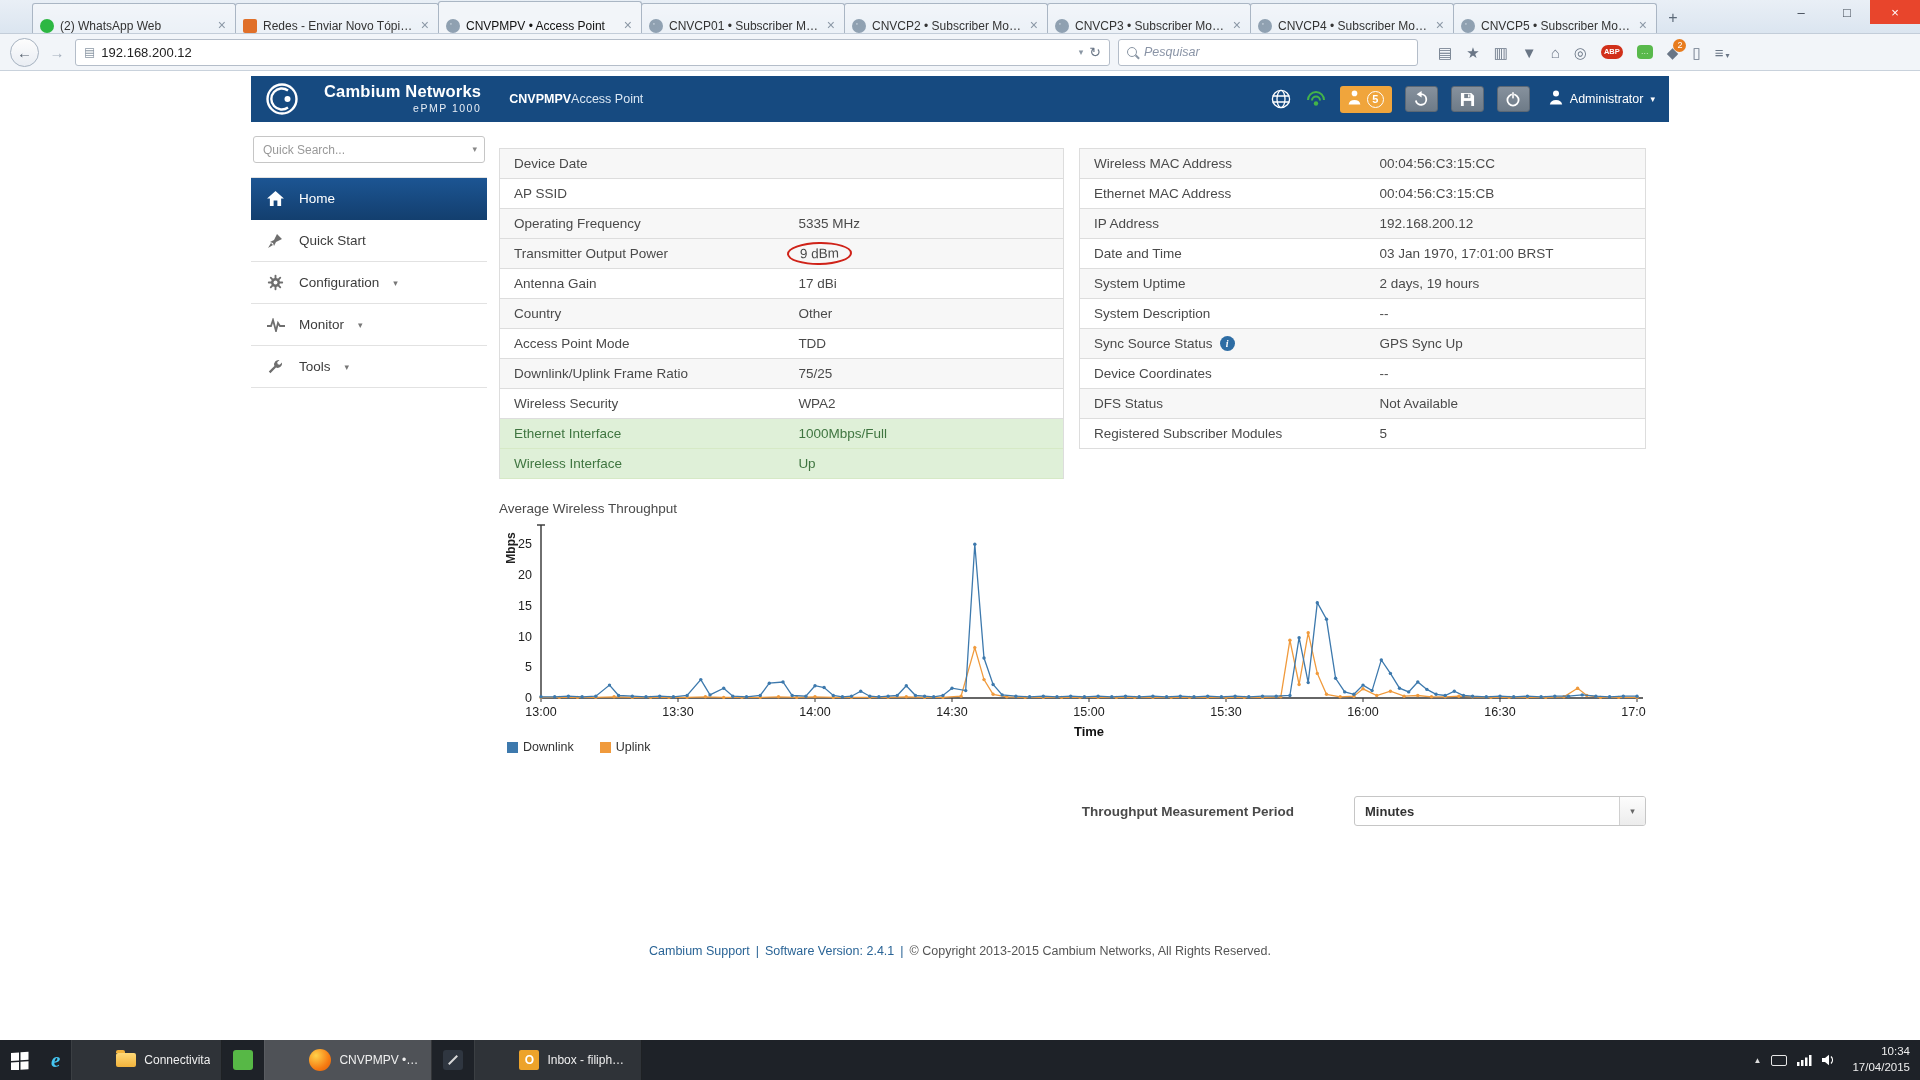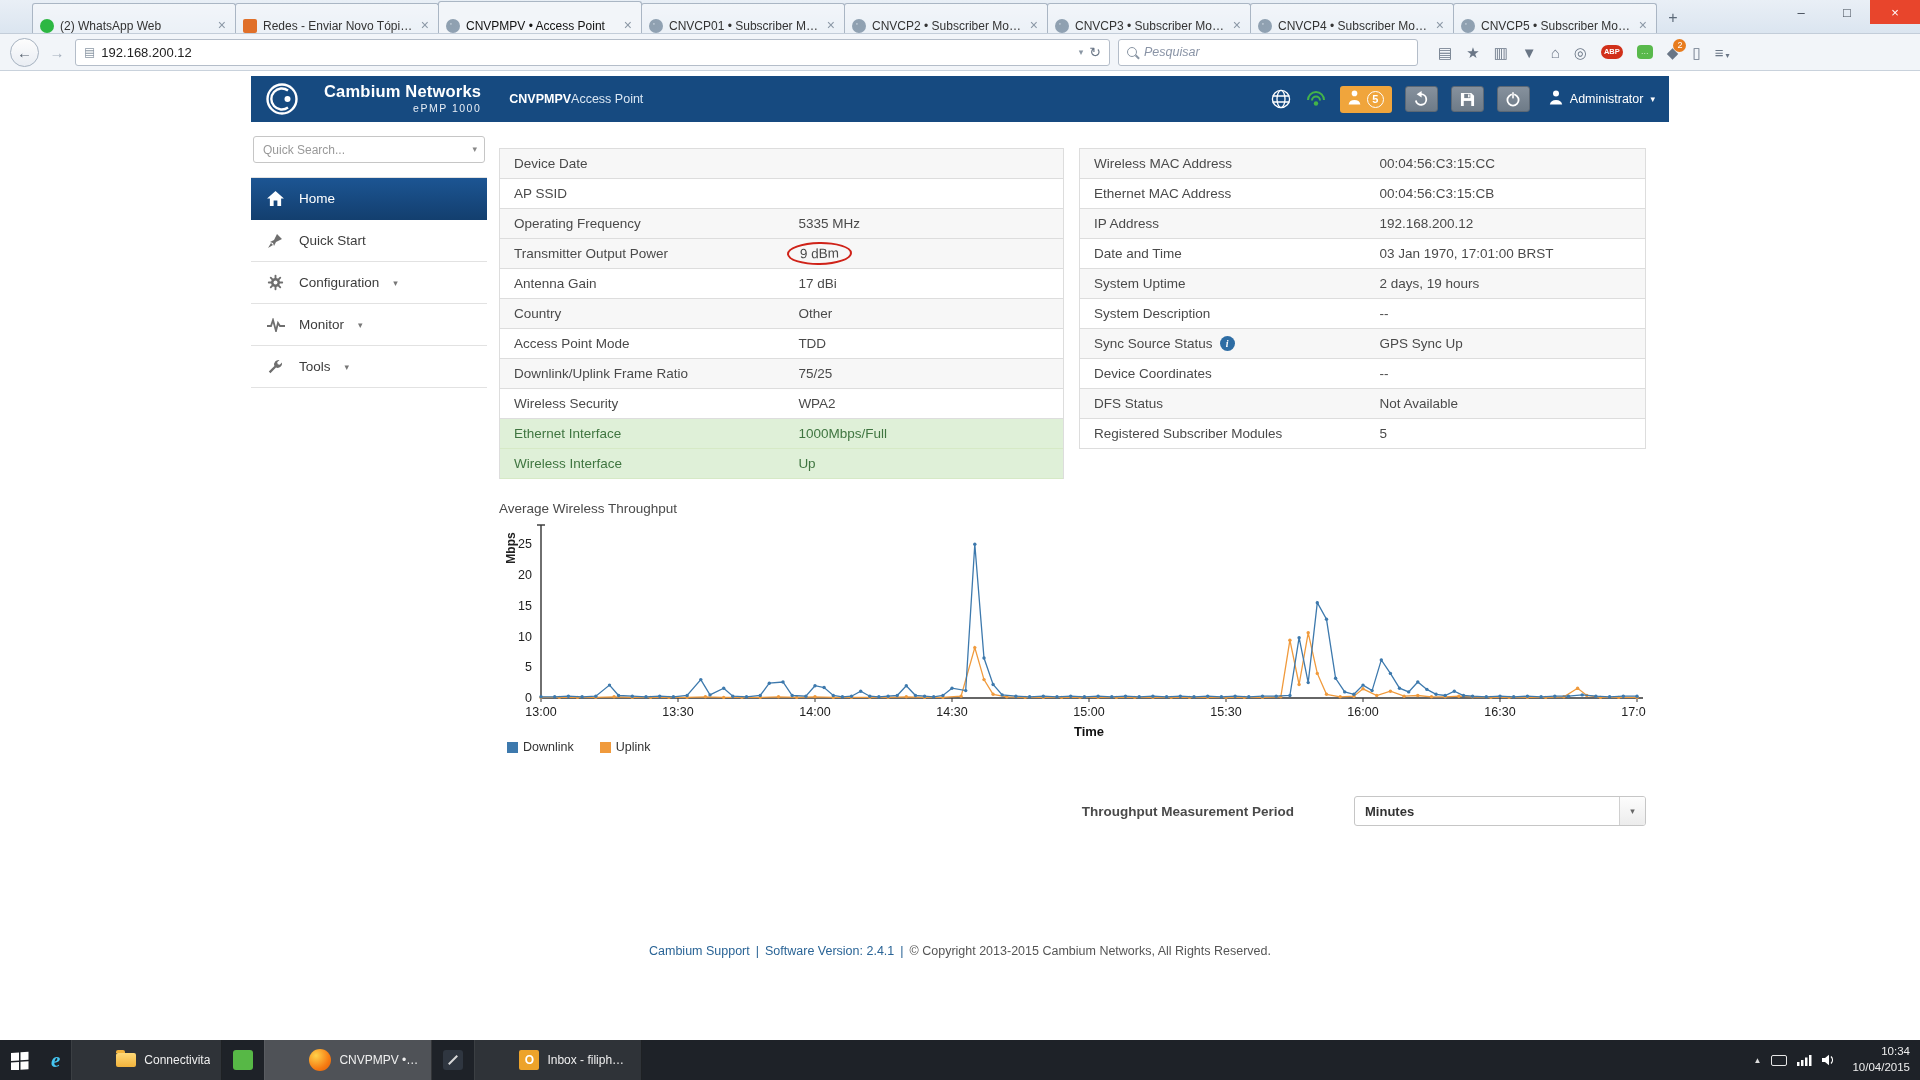--- a/index.html
+++ b/index.html
@@ -734,18 +734,18 @@
             <rect x="8" y="3.5" width="2.5" height="8.5"></rect>
             <rect x="12" y="1" width="2.5" height="11"></rect>
           </g>
         </svg>
       <svg width="14" height="12" viewBox="0 0 14 12">
           <path d="M0 4h3l4-3.2v10.4L3 8H0z" fill="#fff"></path>
           <path d="M9 2.5a5 5 0 0 1 0 7" stroke="#fff" fill="none" stroke-width="1.3"></path>
         </svg>
       <div class="tray-clock">
         <div>10:34</div>
-        <div>10/04/2015</div>
+        <div>17/04/2015</div>
       </div>
     </div>
   </div>
 
 </div>
 
 </body></html>

